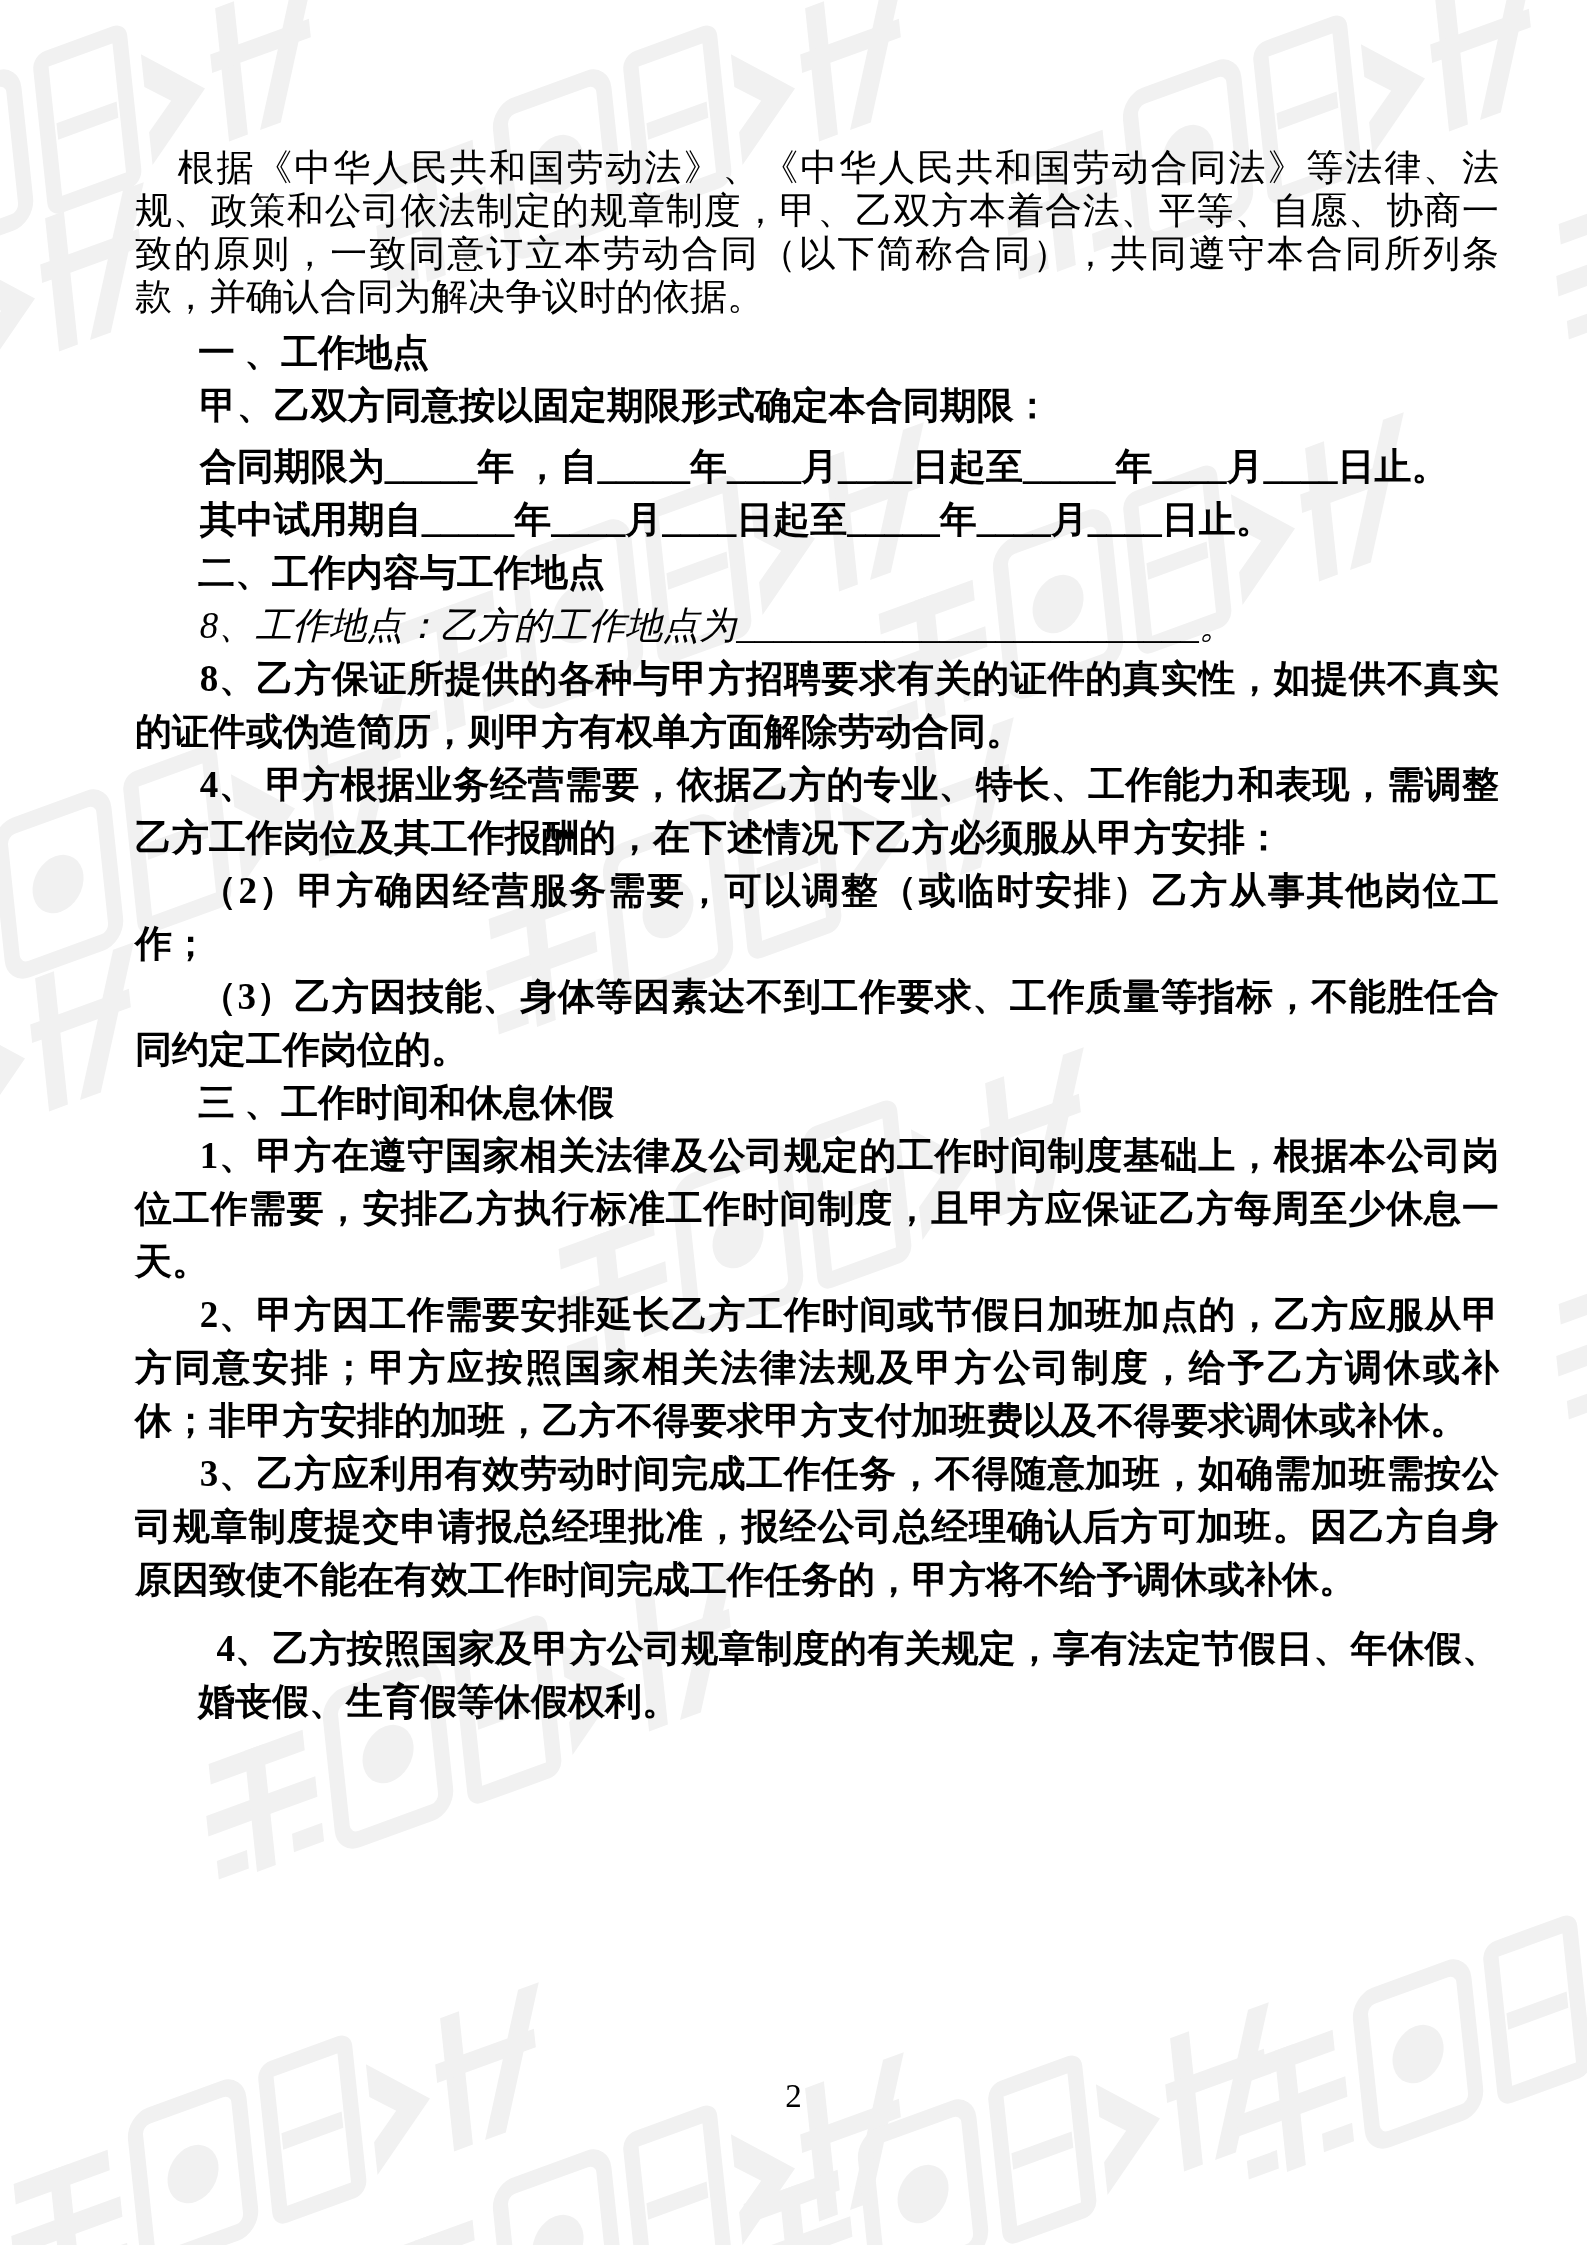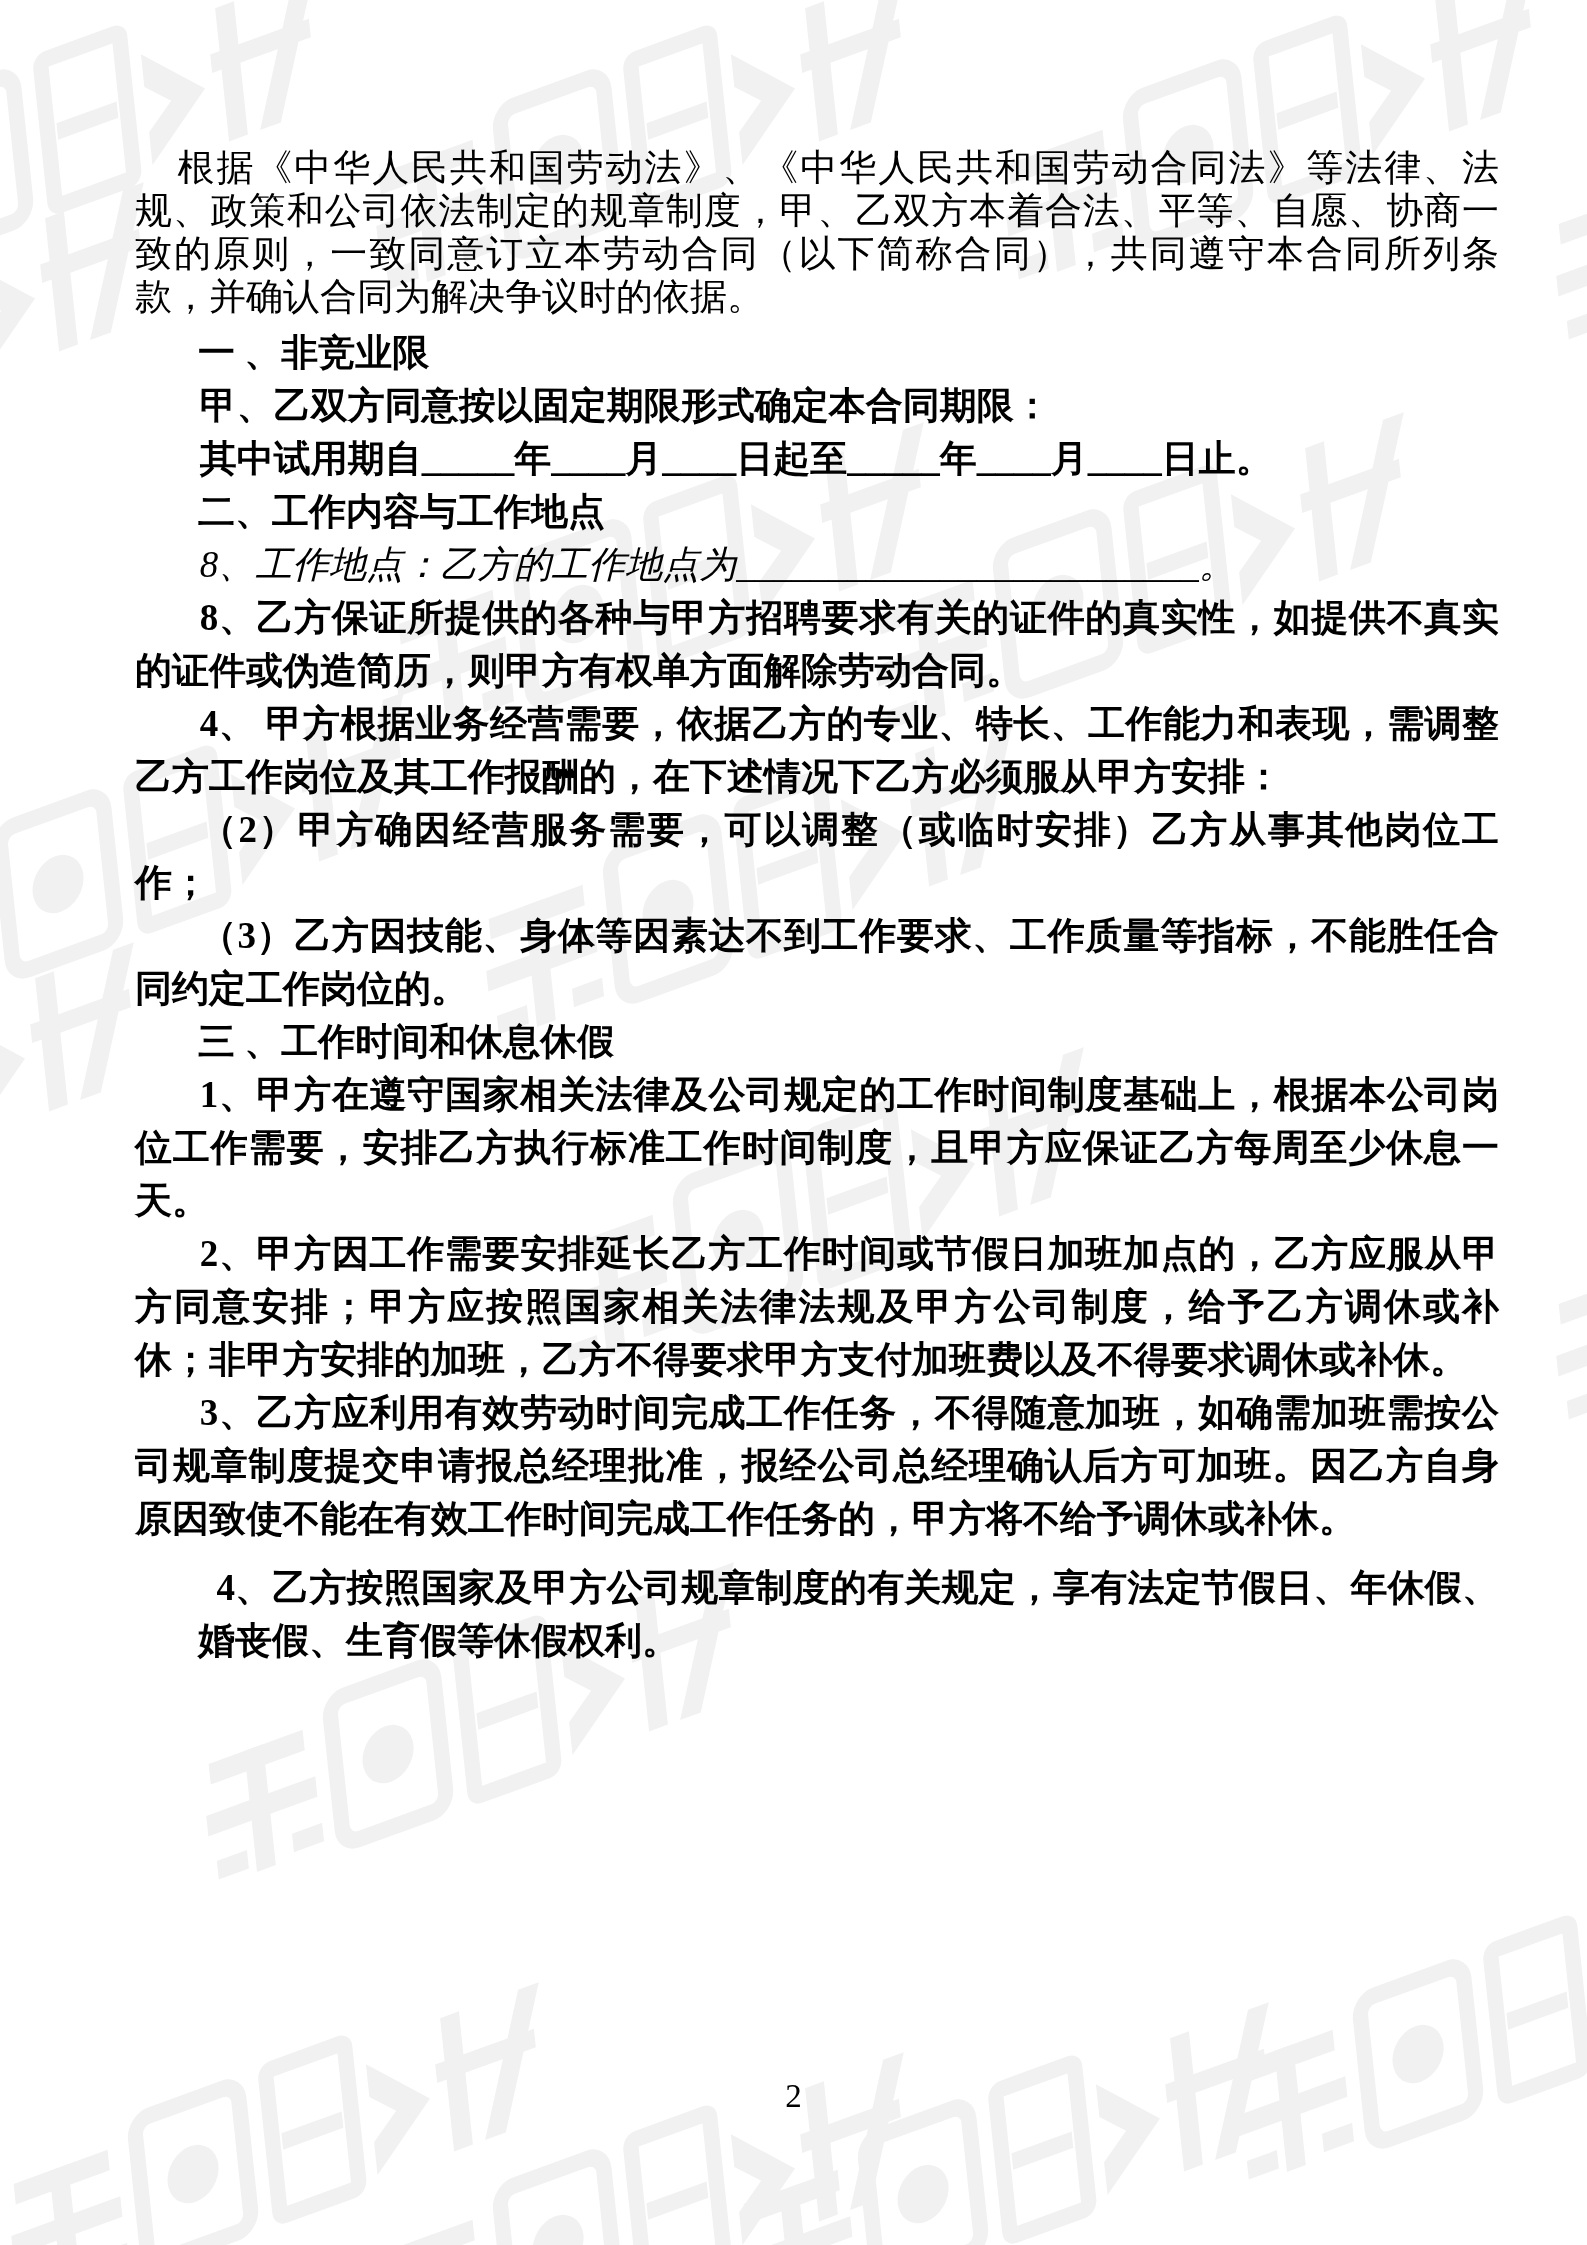--- a/index.html
+++ b/index.html
@@ -74,22 +74,23 @@
     <use href="#wm" transform="translate(1800,1280)"></use>
     <use href="#wm" transform="translate(450,1740)"></use>
     <use href="#wm" transform="translate(255,2160)"></use>
     <use href="#wm" transform="translate(620,2230)"></use>
     <use href="#wm" transform="translate(985,2180)"></use>
     <use href="#wm" transform="translate(1480,2040)"></use>
   </svg>
 
   <div class="content">
     <p class="p-first">根据《中华人民共和国劳动法》、《中华人民共和国劳动合同法》等法律、法规、政策和公司依法制定的规章制度，甲、乙双方本着合法、平等、自愿、协商一致的原则，一致同意订立本劳动合同（以下简称合同），共同遵守本合同所列条款，并确认合同为解决争议时的依据。</p>
-    <p class="p-heading">一 、非竞业限</p>
+    <p class="p-heading">一 、工作地点</p>
     <p class="p-body">甲、乙双方同意按以固定期限形式确定本合同期限：</p>
+    <p class="p-body m-top8">合同期限为_____年 ，自_____年____月____日起至_____年____月____日止。</p>
     <p class="p-body">其中试用期自_____年____月____日起至_____年____月____日止。</p>
     <p class="p-heading">二、工作内容与工作地点</p>
     <p class="p-italic">8、工作地点：乙方的工作地点为_________________________。</p>
     <p class="p-body">8、乙方保证所提供的各种与甲方招聘要求有关的证件的真实性，如提供不真实的证件或伪造简历，则甲方有权单方面解除劳动合同。</p>
     <p class="p-body">4、 甲方根据业务经营需要，依据乙方的专业、特长、工作能力和表现，需调整乙方工作岗位及其工作报酬的，在下述情况下乙方必须服从甲方安排：</p>
     <p class="p-body">（2）甲方确因经营服务需要，可以调整（或临时安排）乙方从事其他岗位工作；</p>
     <p class="p-body">（3）乙方因技能、身体等因素达不到工作要求、工作质量等指标，不能胜任合同约定工作岗位的。</p>
     <p class="p-heading">三 、工作时间和休息休假</p>
     <p class="p-body">1、甲方在遵守国家相关法律及公司规定的工作时间制度基础上，根据本公司岗位工作需要，安排乙方执行标准工作时间制度，且甲方应保证乙方每周至少休息一天。</p>
     <p class="p-body">2、甲方因工作需要安排延长乙方工作时间或节假日加班加点的，乙方应服从甲方同意安排；甲方应按照国家相关法律法规及甲方公司制度，给予乙方调休或补休；非甲方安排的加班，乙方不得要求甲方支付加班费以及不得要求调休或补休。</p>

